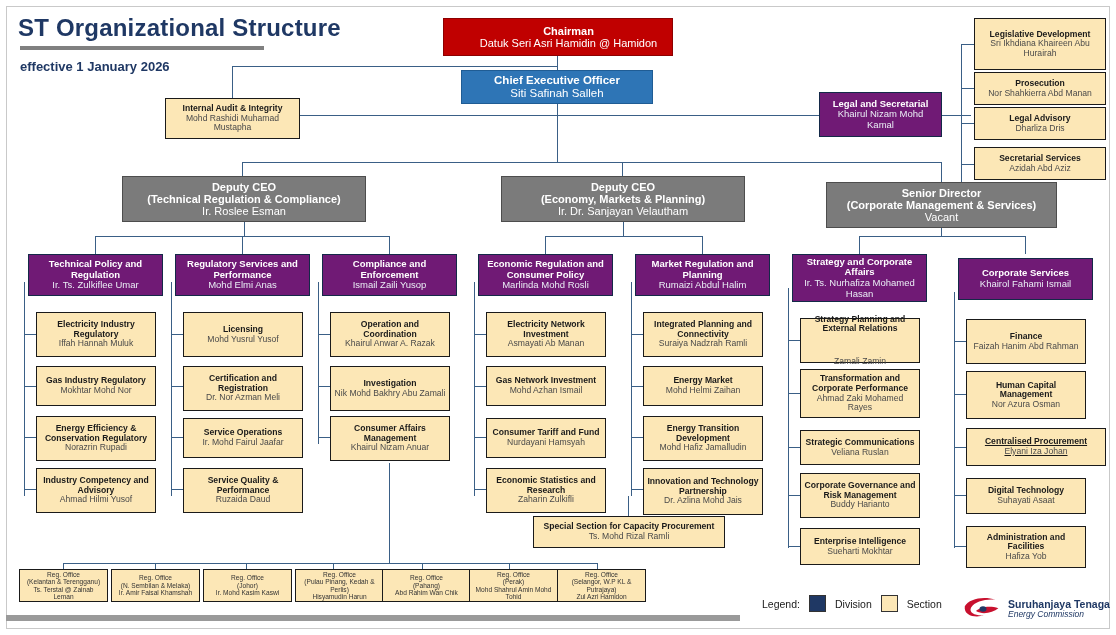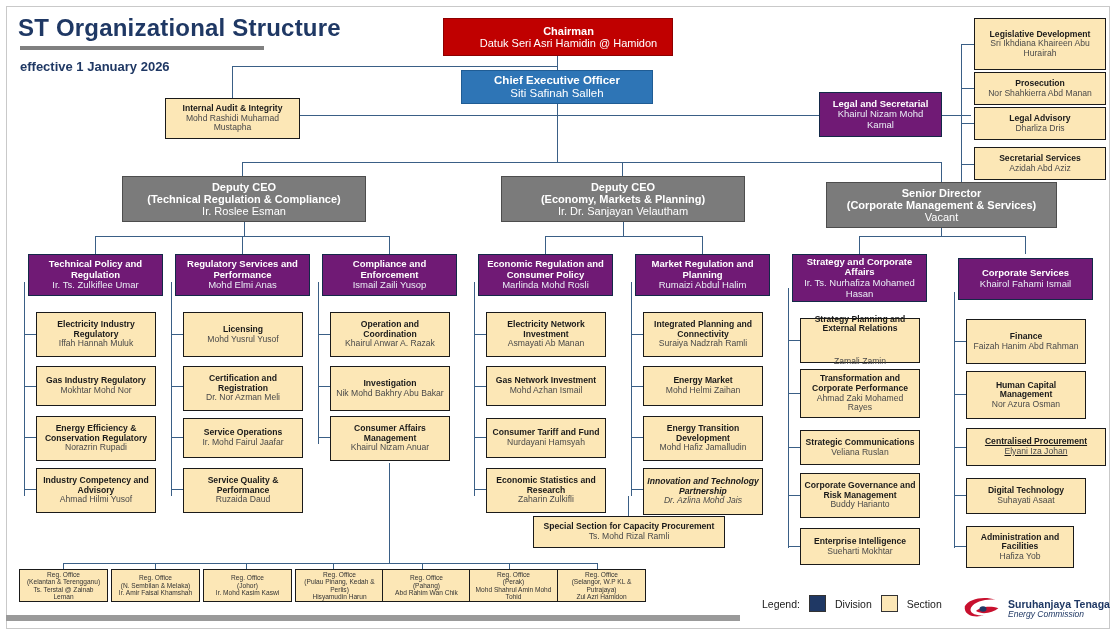--- a/index.html
+++ b/index.html
@@ -354,21 +354,21 @@
     <span class="t">Service Quality &amp; Performance</span>
     <span class="n">Ruzaida Daud</span>
   </div>
 
   <div class="box box-cream" style="left:330px; top:312px; width:120px; height:45px;">
     <span class="t">Operation and Coordination</span>
     <span class="n">Khairul Anwar A. Razak</span>
   </div>
   <div class="box box-cream" style="left:330px; top:366px; width:120px; height:45px;">
     <span class="t">Investigation</span>
-    <span class="n">Nik Mohd Bakhry Abu Bakar</span>
+    <span class="n">Nik Mohd Bakhry Abu Zamali</span>
   </div>
   <div class="box box-cream" style="left:330px; top:416px; width:120px; height:45px;">
     <span class="t">Consumer Affairs Management</span>
     <span class="n">Khairul Nizam Anuar</span>
   </div>
 
   <div class="box box-cream" style="left:486px; top:312px; width:120px; height:45px;">
     <span class="t">Electricity Network Investment</span>
     <span class="n">Asmayati Ab Manan</span>
   </div>
@@ -390,21 +390,21 @@
     <span class="n">Suraiya Nadzrah Ramli</span>
   </div>
   <div class="box box-cream" style="left:643px; top:366px; width:120px; height:40px;">
     <span class="t">Energy Market</span>
     <span class="n">Mohd Helmi Zaihan</span>
   </div>
   <div class="box box-cream" style="left:643px; top:416px; width:120px; height:45px;">
     <span class="t">Energy Transition Development</span>
     <span class="n">Mohd Hafiz Jamalludin</span>
   </div>
-  <div class="box box-cream" style="left:643px; top:468px; width:120px; height:47px;font-style:italic;">
+  <div class="box box-cream" style="left:643px; top:468px; width:120px; height:47px;">
     <span class="t">Innovation and Technology Partnership</span>
     <span class="n">Dr. Azlina Mohd Jais</span>
   </div>
 
   <div class="box box-cream" style="left:800px; top:318px; width:120px; height:45px;gap:23px;">
     <span class="t">Strategy Planning and External Relations</span>
     <span class="n">Zamali Zamin</span>
   </div>
   <div class="box box-cream" style="left:800px; top:369px; width:120px; height:49px;">
     <span class="t">Transformation and Corporate Performance</span>
@@ -432,21 +432,21 @@
     <span class="n">Nor Azura Osman</span>
   </div>
   <div class="box box-cream" style="left:966px; top:428px; width:140px; height:38px;text-decoration:underline;">
     <span class="t">Centralised Procurement</span>
     <span class="n">Elyani Iza Johan</span>
   </div>
   <div class="box box-cream" style="left:966px; top:478px; width:120px; height:36px;">
     <span class="t">Digital Technology</span>
     <span class="n">Suhayati Asaat</span>
   </div>
-  <div class="box box-cream" style="left:966px; top:526px; width:108px; height:42px;">
+  <div class="box box-cream" style="left:966px; top:526px; width:120px; height:42px;">
     <span class="t">Administration and Facilities</span>
     <span class="n">Hafiza Yob</span>
   </div>
 
   <div class="box box-cream" style="left:533px; top:516px; width:192px; height:32px;">
     <span class="t">Special Section for Capacity Procurement</span>
     <span class="n">Ts. Mohd Rizal Ramli</span>
   </div>
 
   <div class="ln h" style="left:63px; top:563px; width:326px;"></div>

